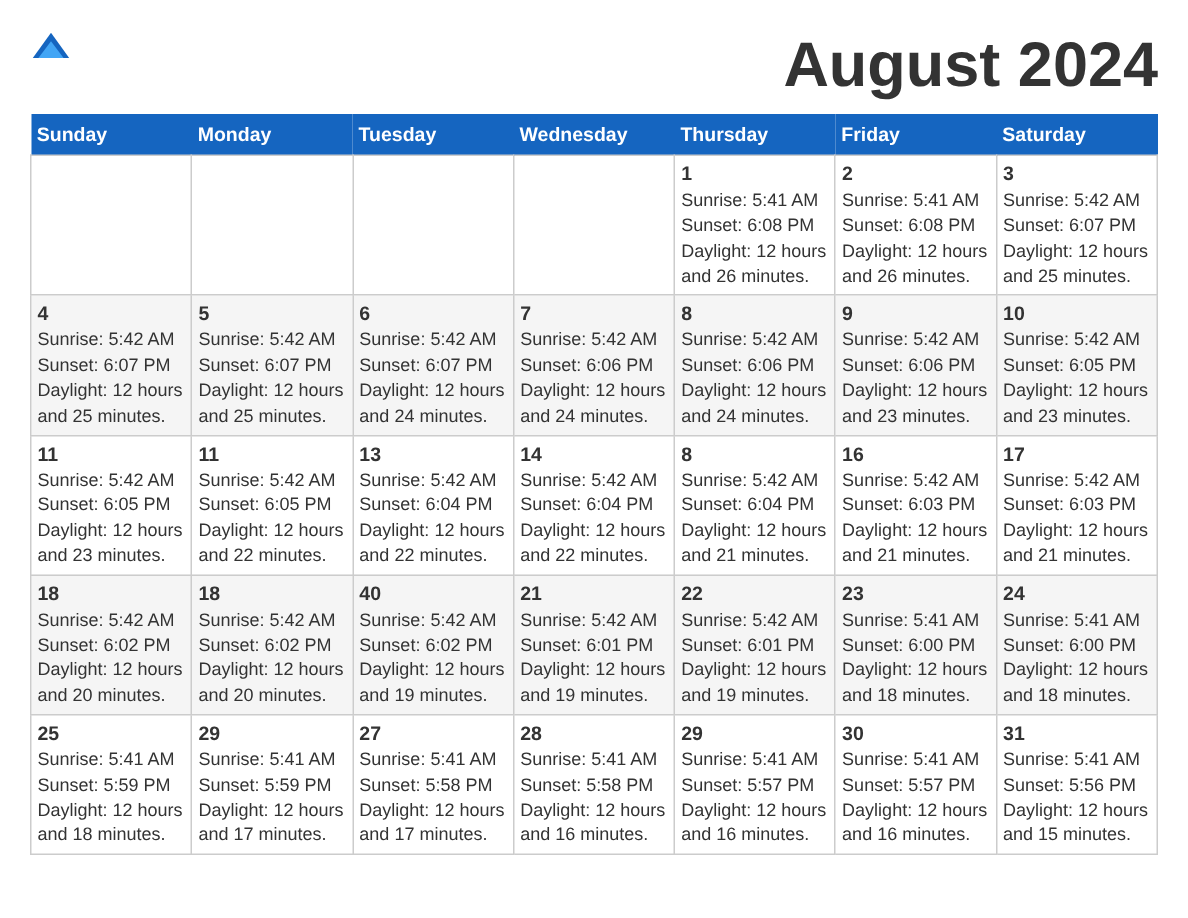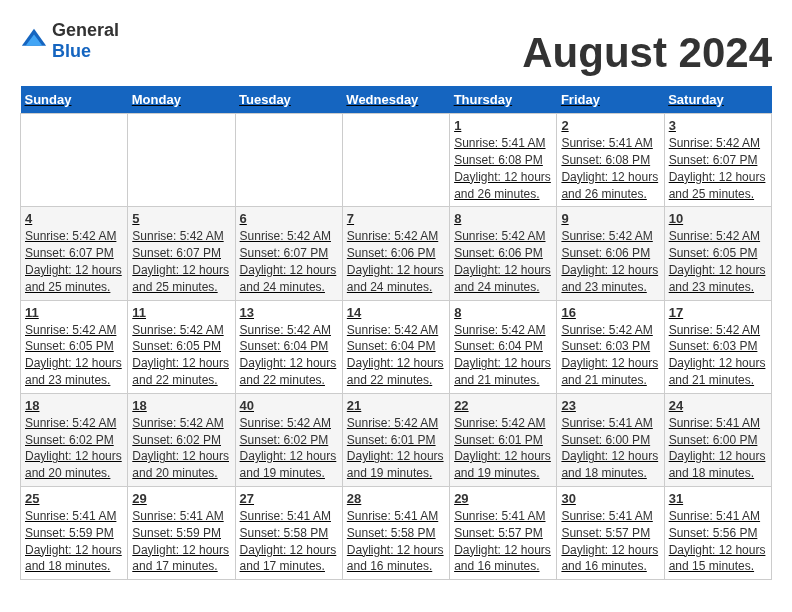--- a/index.html
+++ b/index.html
@@ -30,37 +30,35 @@
       font-size: 18px;
       font-weight: bold;
       color: #1565c0;
     }
     .logo-icon {
       width: 28px;
       height: 28px;
     }
     .title-section {
       text-align: right;
-      margin-top: 10px;
     }
     .main-title {
       font-size: 42px;
       font-weight: bold;
       color: #333;
       line-height: 1.1;
     }
     .subtitle {
       font-size: 16px;
       color: #333;
     }
     table {
       width: 100%;
       border-collapse: collapse;
       font-size: 11px;
-      text-decoration: underline;
     }
     thead th {
       background-color: #1565c0;
       color: #fff;
       padding: 6px 4px;
       text-align: left;
       font-size: 13px;
       font-weight: bold;
     }
     tbody td {
@@ -91,24 +89,20 @@
   </style>
 </head>
 <body>
 
 <div class="header-section">
   <div class="logo">
     <svg class="logo-icon" viewBox="0 0 30 30" xmlns="http://www.w3.org/2000/svg">
       <polygon points="15,2 28,20 2,20" fill="#1565c0"></polygon>
       <polygon points="15,8 24,20 6,20" fill="#42a5f5"></polygon>
     </svg>
-    <div>
-      <span class="logo-text-general">General</span><br>
-      <span class="logo-text-blue">Blue</span>
-    </div>
   </div>
   <div class="title-section">
     <div class="main-title">August 2024</div>
   </div>
 </div>
 
 <table>
   <thead>
     <tr>
     <th>Sunday</th>

